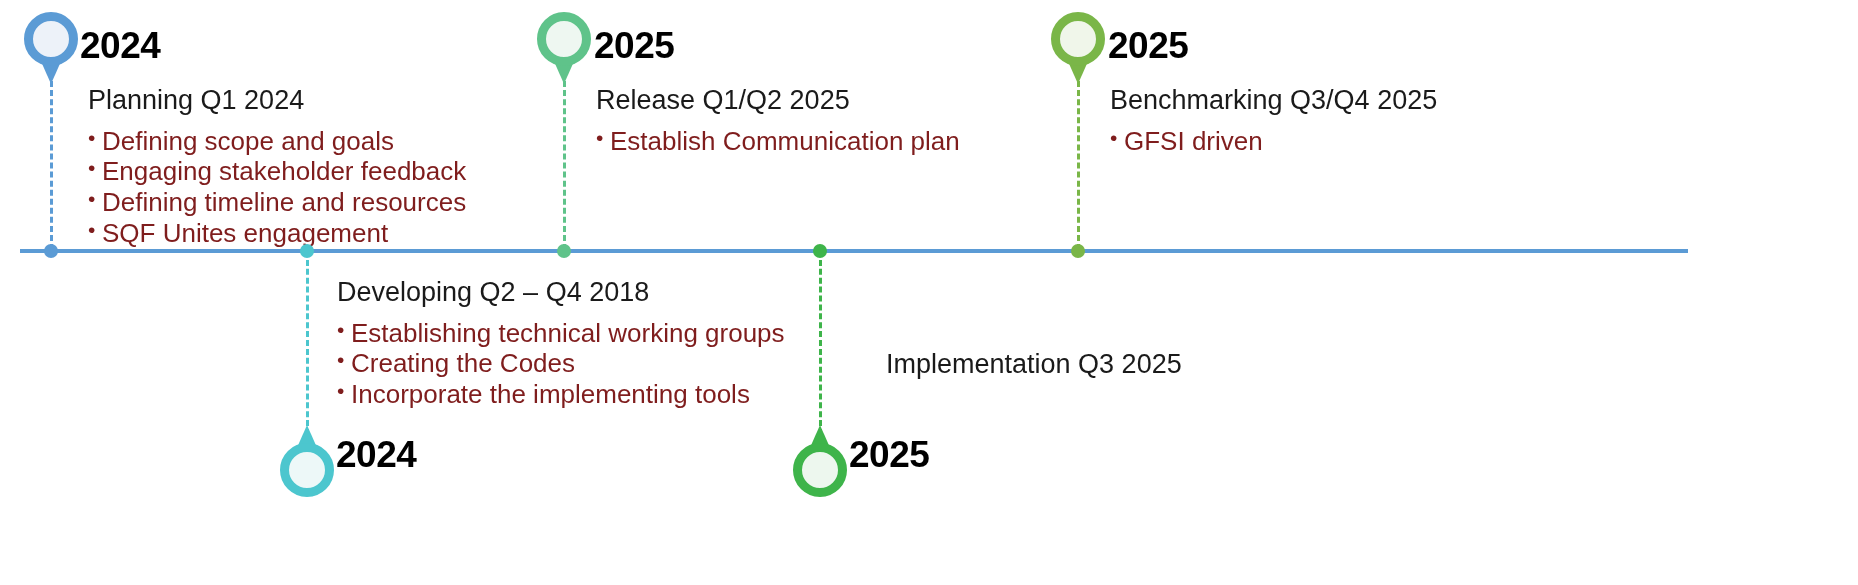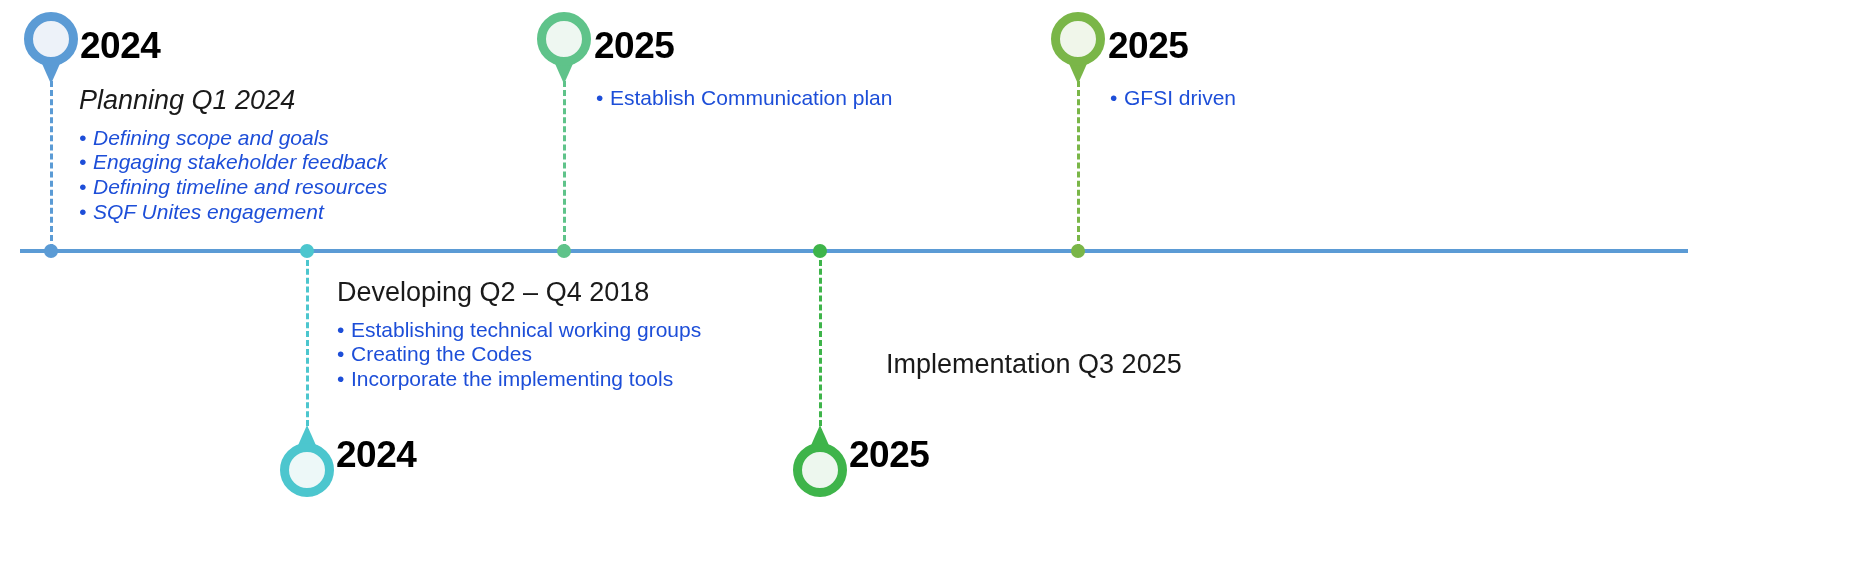--- a/index.html
+++ b/index.html
@@ -123,22 +123,22 @@
     line-height: 1.1;
     margin: 0 0 10px 0;
     white-space: nowrap;
   }
   .block ul {
     list-style: none;
     margin: 0;
     padding: 0;
   }
   .block li {
-    font-size: 21px;
-    color: #1d4ed8;
+    font-size: 26px;
+    color: #7f1d1d;
     line-height: 1.18;
     white-space: nowrap;
     padding-left: 14px;
     position: relative;
   }
   .block li::before {
     content: "\2022";
     position: absolute;
     left: 0;
     top: 0;
@@ -155,21 +155,21 @@
   <div class="axis-arrow"></div>
 
   <div class="node">
     <div class="connector" style="left:50px; top:72px; height:178px; border-left-color:#5B9BD5;"></div>
     <div class="axis-dot" style="left:44px; background:#5B9BD5;"></div>
     <div class="pin" style="left:24px; top:12px;">
       <div class="tail" style="border-top-color:#5B9BD5;"></div>
       <div class="bulb" style="border-color:#5B9BD5; background:#EDF2F9;"></div>
     </div>
     <div class="year" style="left:80px; top:25px;">2024</div>
-    <div class="block" style="left:79px; top:86px;font-style:italic;">
+    <div class="block" style="left:88px; top:86px;">
       <div class="title">Planning Q1 2024</div>
       <ul>
         <li>Defining scope and goals</li>
         <li>Engaging stakeholder feedback</li>
         <li>Defining timeline and resources</li>
         <li>SQF Unites engagement</li>
       </ul>
     </div>
   </div>
 
@@ -193,20 +193,21 @@
 
   <div class="node">
     <div class="connector" style="left:563px; top:72px; height:178px; border-left-color:#5FC38A;"></div>
     <div class="axis-dot" style="left:557px; background:#5FC38A;"></div>
     <div class="pin" style="left:537px; top:12px;">
       <div class="tail" style="border-top-color:#5FC38A;"></div>
       <div class="bulb" style="border-color:#5FC38A; background:#EEF7F1;"></div>
     </div>
     <div class="year" style="left:594px; top:25px;">2025</div>
     <div class="block" style="left:596px; top:86px;">
+      <div class="title">Release Q1/Q2 2025</div>
       <ul>
         <li>Establish Communication plan</li>
       </ul>
     </div>
   </div>
 
   <div class="node">
     <div class="connector" style="left:819px; top:251px; height:184px; border-left-color:#3EB44A;"></div>
     <div class="axis-dot" style="left:813px; background:#3EB44A;"></div>
     <div class="pin up" style="left:793px; top:425px;">
@@ -221,19 +222,20 @@
 
   <div class="node">
     <div class="connector" style="left:1077px; top:72px; height:178px; border-left-color:#7AB648;"></div>
     <div class="axis-dot" style="left:1071px; background:#7AB648;"></div>
     <div class="pin" style="left:1051px; top:12px;">
       <div class="tail" style="border-top-color:#7AB648;"></div>
       <div class="bulb" style="border-color:#7AB648; background:#F0F6EA;"></div>
     </div>
     <div class="year" style="left:1108px; top:25px;">2025</div>
     <div class="block" style="left:1110px; top:86px;">
+      <div class="title">Benchmarking Q3/Q4 2025</div>
       <ul>
         <li>GFSI driven</li>
       </ul>
     </div>
   </div>
 
 </div>
 
 </body></html>

